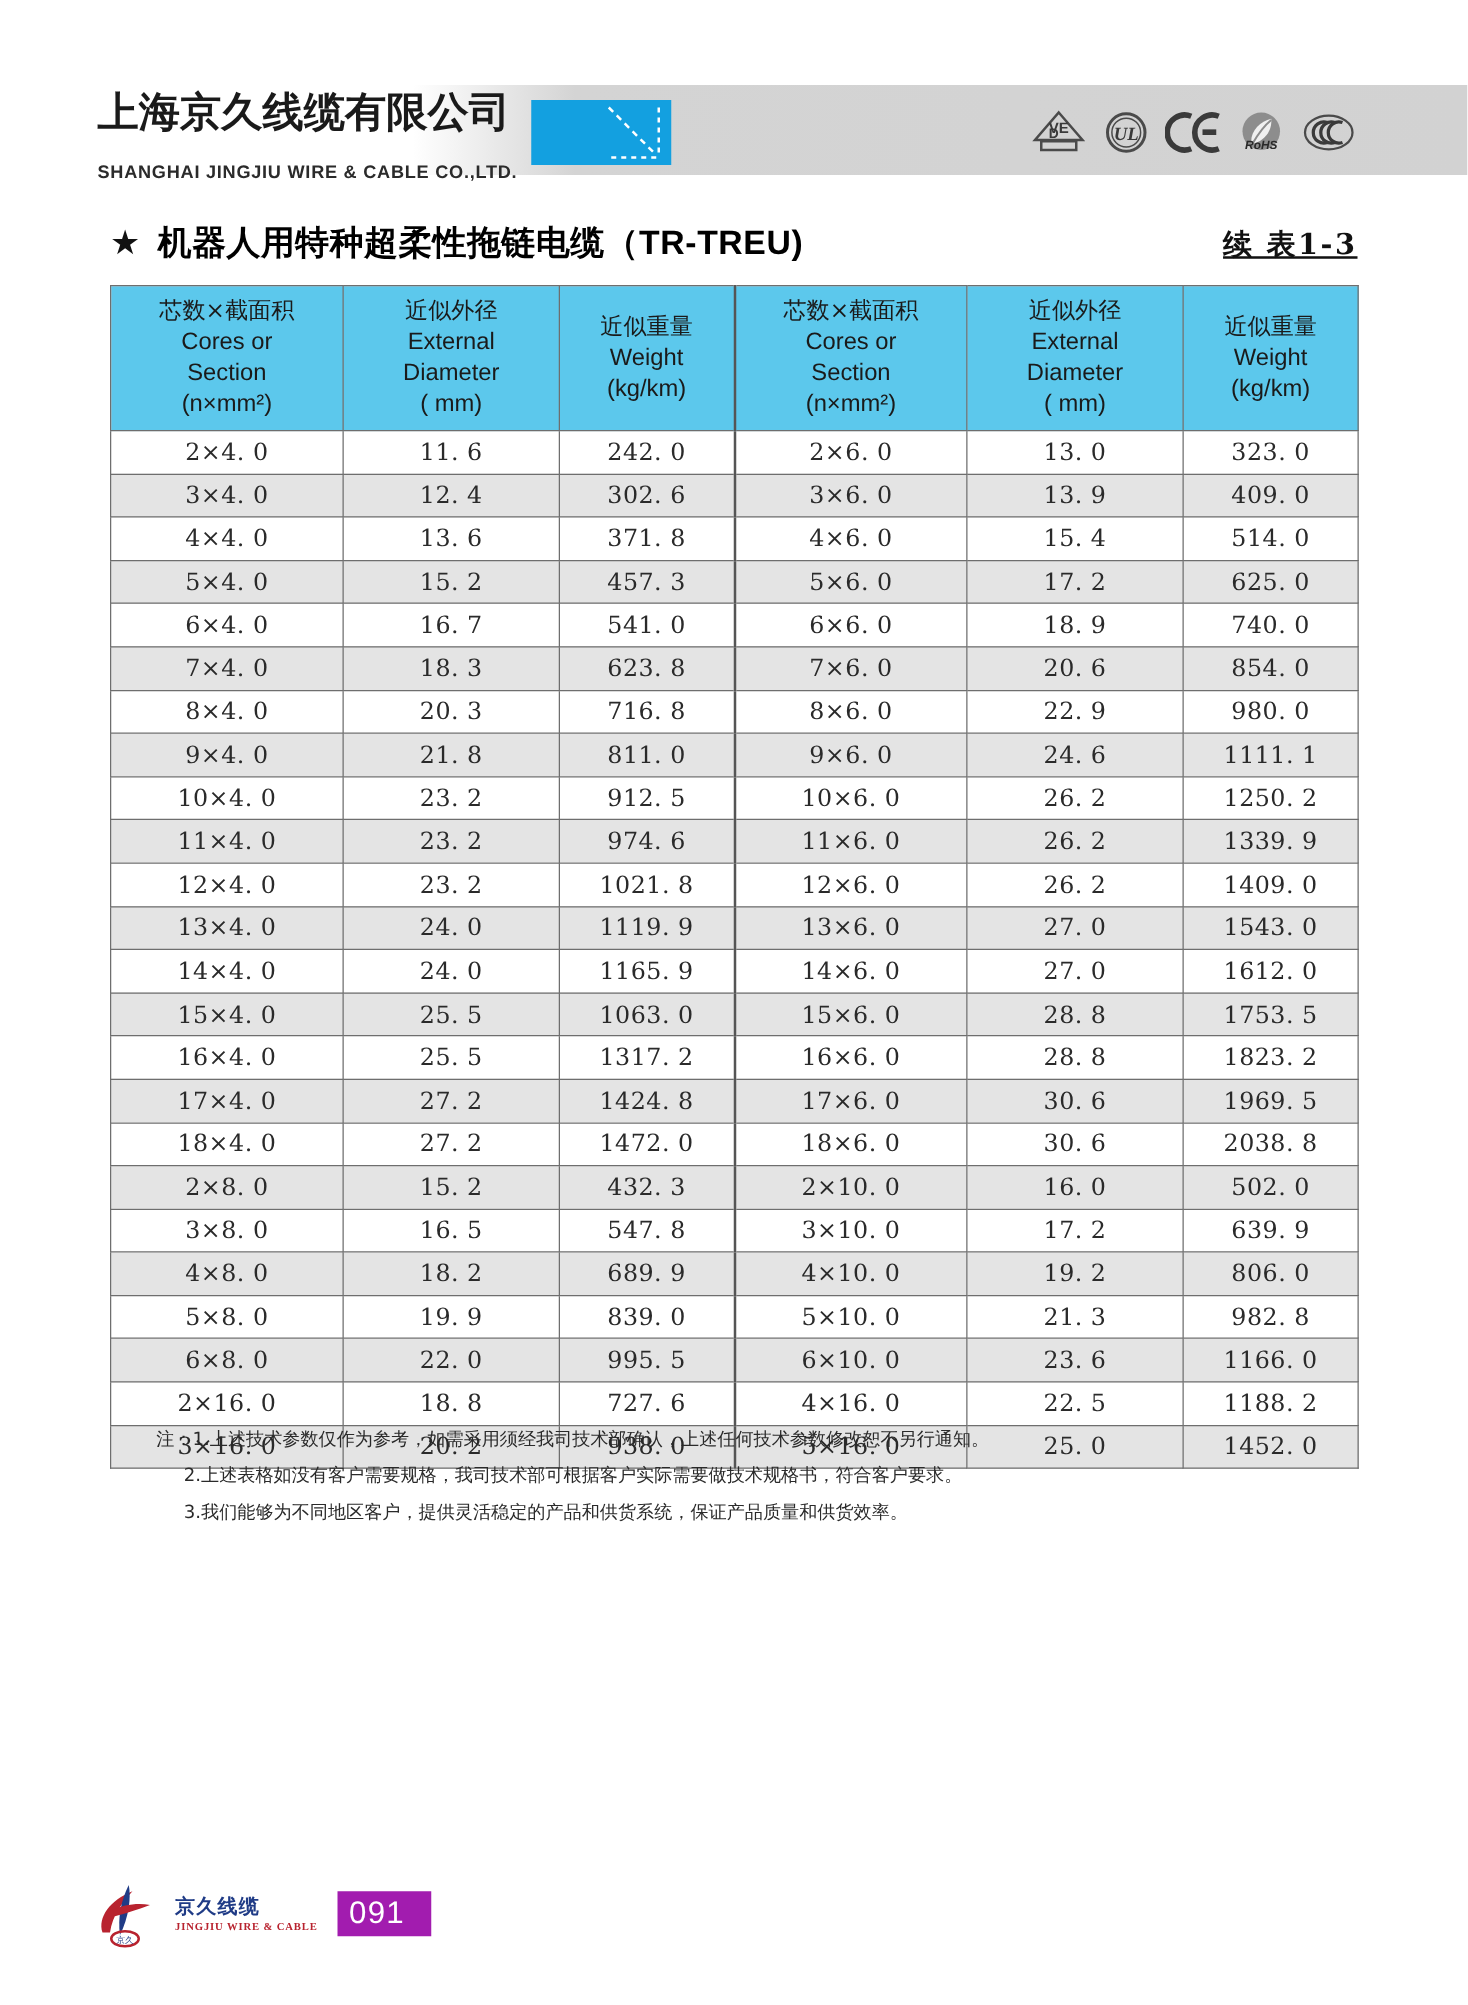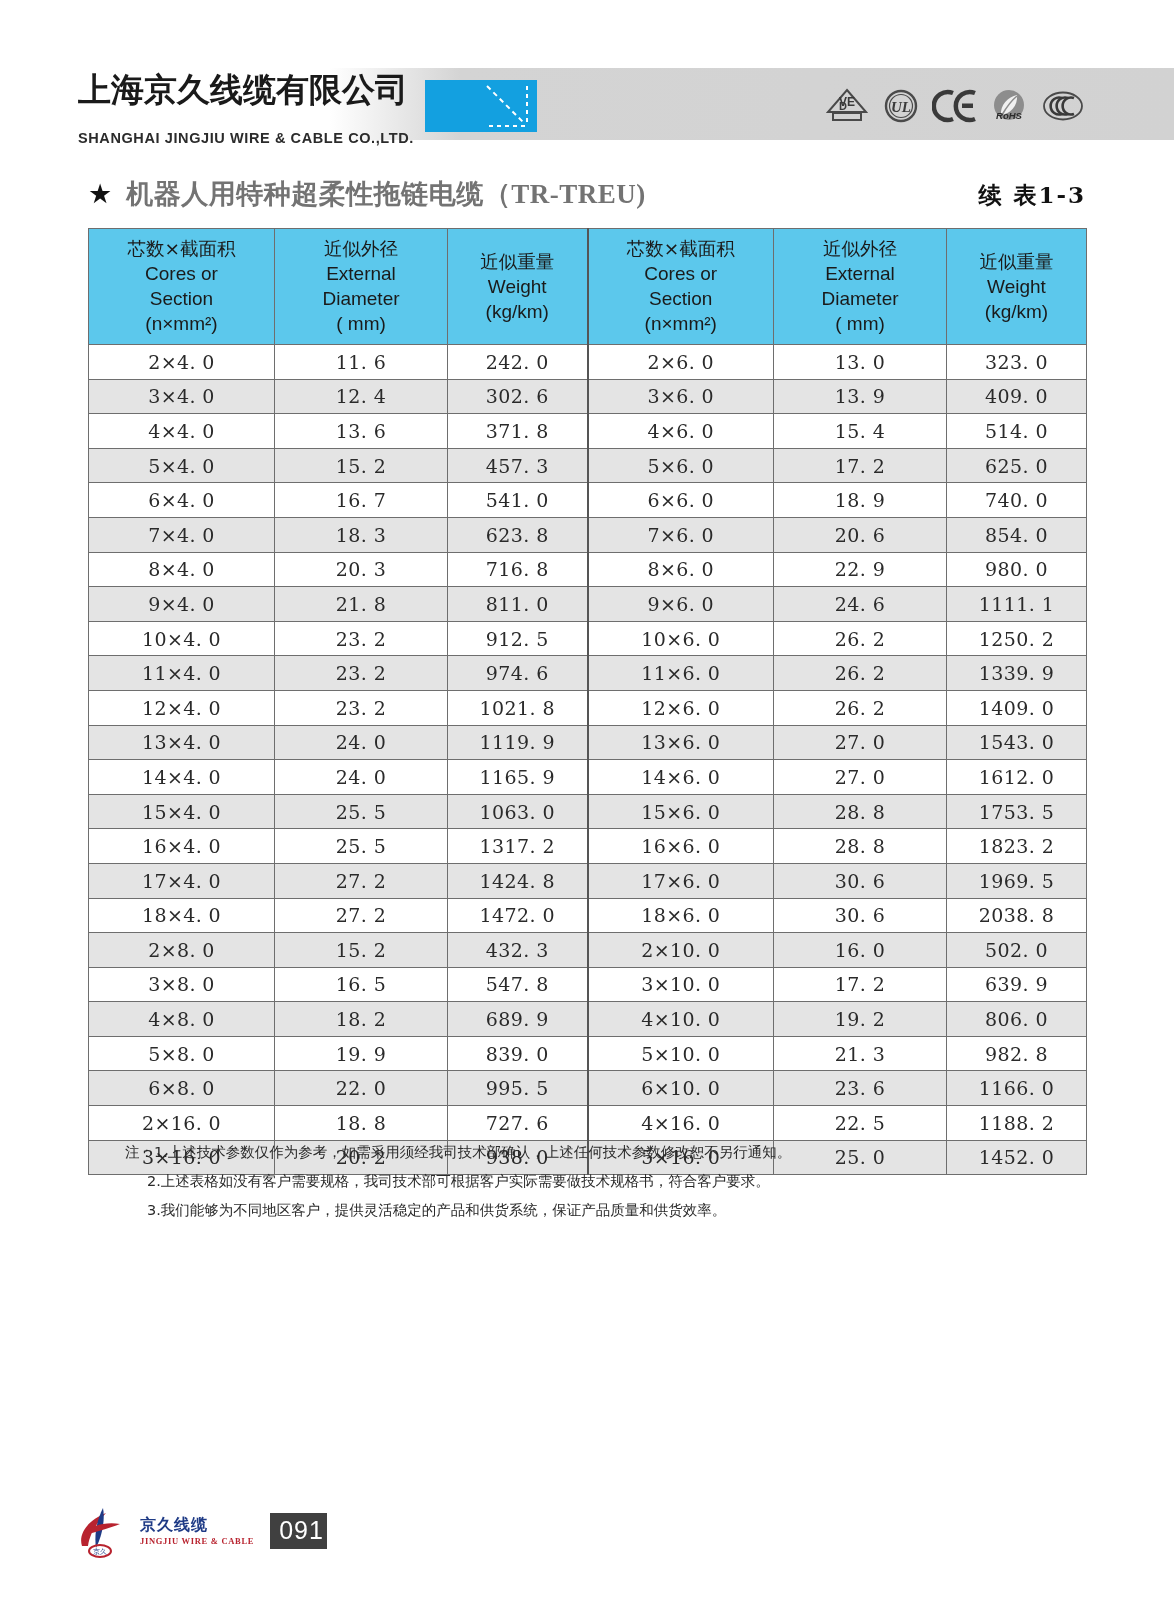--- a/index.html
+++ b/index.html
@@ -97,34 +97,35 @@
     display: flex;
     align-items: baseline;
     gap: 14px;
   }
   .star {
     font-size: 27px;
     color: #111;
     line-height: 1;
   }
   .title-text {
-    font-family: Liberation Serif, serif;
+    font-family: Liberation Sans, sans-serif;
     font-size: 27px;
     font-weight: 700;
-    color: #737373;
+    color: #000000;
     letter-spacing: 0.5px;
     white-space: nowrap;
   }
   .title-right {
     font-family: "DejaVu Serif", serif;
     font-size: 23px;
     font-weight: 700;
     color: #111;
     letter-spacing: 2px;
     white-space: nowrap;
+    text-decoration: underline;
   }
 
   
   .spec-table {
     position: absolute;
     left: 88px;
     top: 228px;
     width: 998px;
     border-collapse: collapse;
     table-layout: fixed;
@@ -206,27 +207,27 @@
   .footer-en {
     font-family: Liberation Serif, serif;
     font-size: 8.5px;
     font-weight: 700;
     color: #b8232f;
     letter-spacing: 0.7px;
     margin-top: 4px;
     white-space: nowrap;
   }
   .page-num {
-    background: #404040;
+    background: #a21caf;
     color: #ffffff;
     font-family: "Liberation Sans", sans-serif;
     font-size: 25px;
     font-weight: 400;
     letter-spacing: 1px;
-    padding: 3px 3px 4px 9px;
+    padding: 3px 21px 4px 9px;
     margin-left: 6px;
   }
 </style>
 </head>
 <body>
 
 <div class="header-band"></div>
 
 <div class="brand-block">
   <div class="brand-cn">上海京久线缆有限公司</div>

